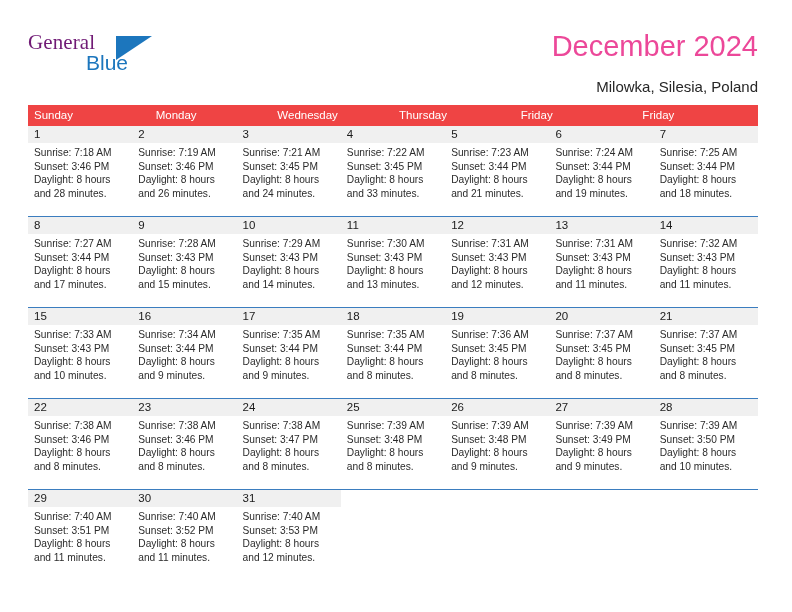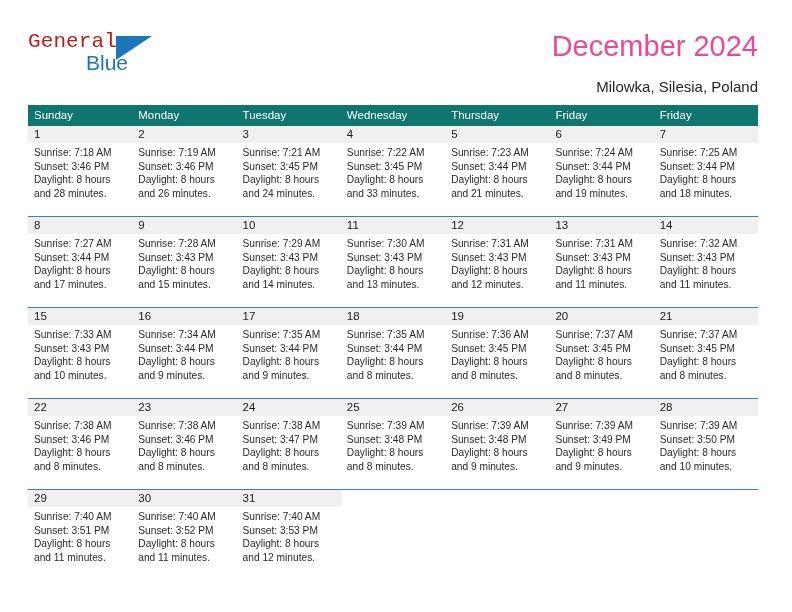--- a/index.html
+++ b/index.html
@@ -37,22 +37,22 @@
     top: 2px;
     width: 130px;
     height: 54px;
   }
   .logo-general {
     position: absolute;
     left: 0;
     top: 0;
     font-size: 21px;
     letter-spacing: 0.1px;
-    color: #b91c1c;
-    font-family: Liberation Mono, monospace;
+    color: #701a75;
+    font-family: Liberation Serif, serif;
   }
   .logo-blue {
     position: absolute;
     left: 30px;
     top: 21px;
     font-size: 21px;
     color: #1c76bd;
     font-family: "Liberation Sans", sans-serif;
     margin-left: 28px;
   }
@@ -91,21 +91,21 @@
   .calendar {
     position: absolute;
     left: 28px;
     top: 105px;
     width: 730px;
   }
 
   .dow-row {
     display: flex;
     width: 100%;
-    background: #0f766e;
+    background: #ef4444;
     align-items: center;
   }
   .dow-cell {
     flex: 1 1 0;
     min-width: 0;
     height: 21px;
     line-height: 21px;
     padding-left: 6px;
     box-sizing: border-box;
     color: #ffffff;
@@ -171,21 +171,20 @@
       <div class="cal-title">December 2024</div>
       <div class="cal-subtitle">Milowka, Silesia, Poland</div>
     </div>
 
   </div>
 
   <div class="calendar">
     <div class="dow-row">
       <div class="dow-cell">Sunday</div>
       <div class="dow-cell">Monday</div>
-      <div class="dow-cell">Tuesday</div>
       <div class="dow-cell">Wednesday</div>
       <div class="dow-cell">Thursday</div>
       <div class="dow-cell">Friday</div>
       <div class="dow-cell">Friday</div>
     </div>
 
     <div id="weeks-container">
         <div class="week first">
           <div class="day-cell">
             <div class="daynum-band">1</div>

